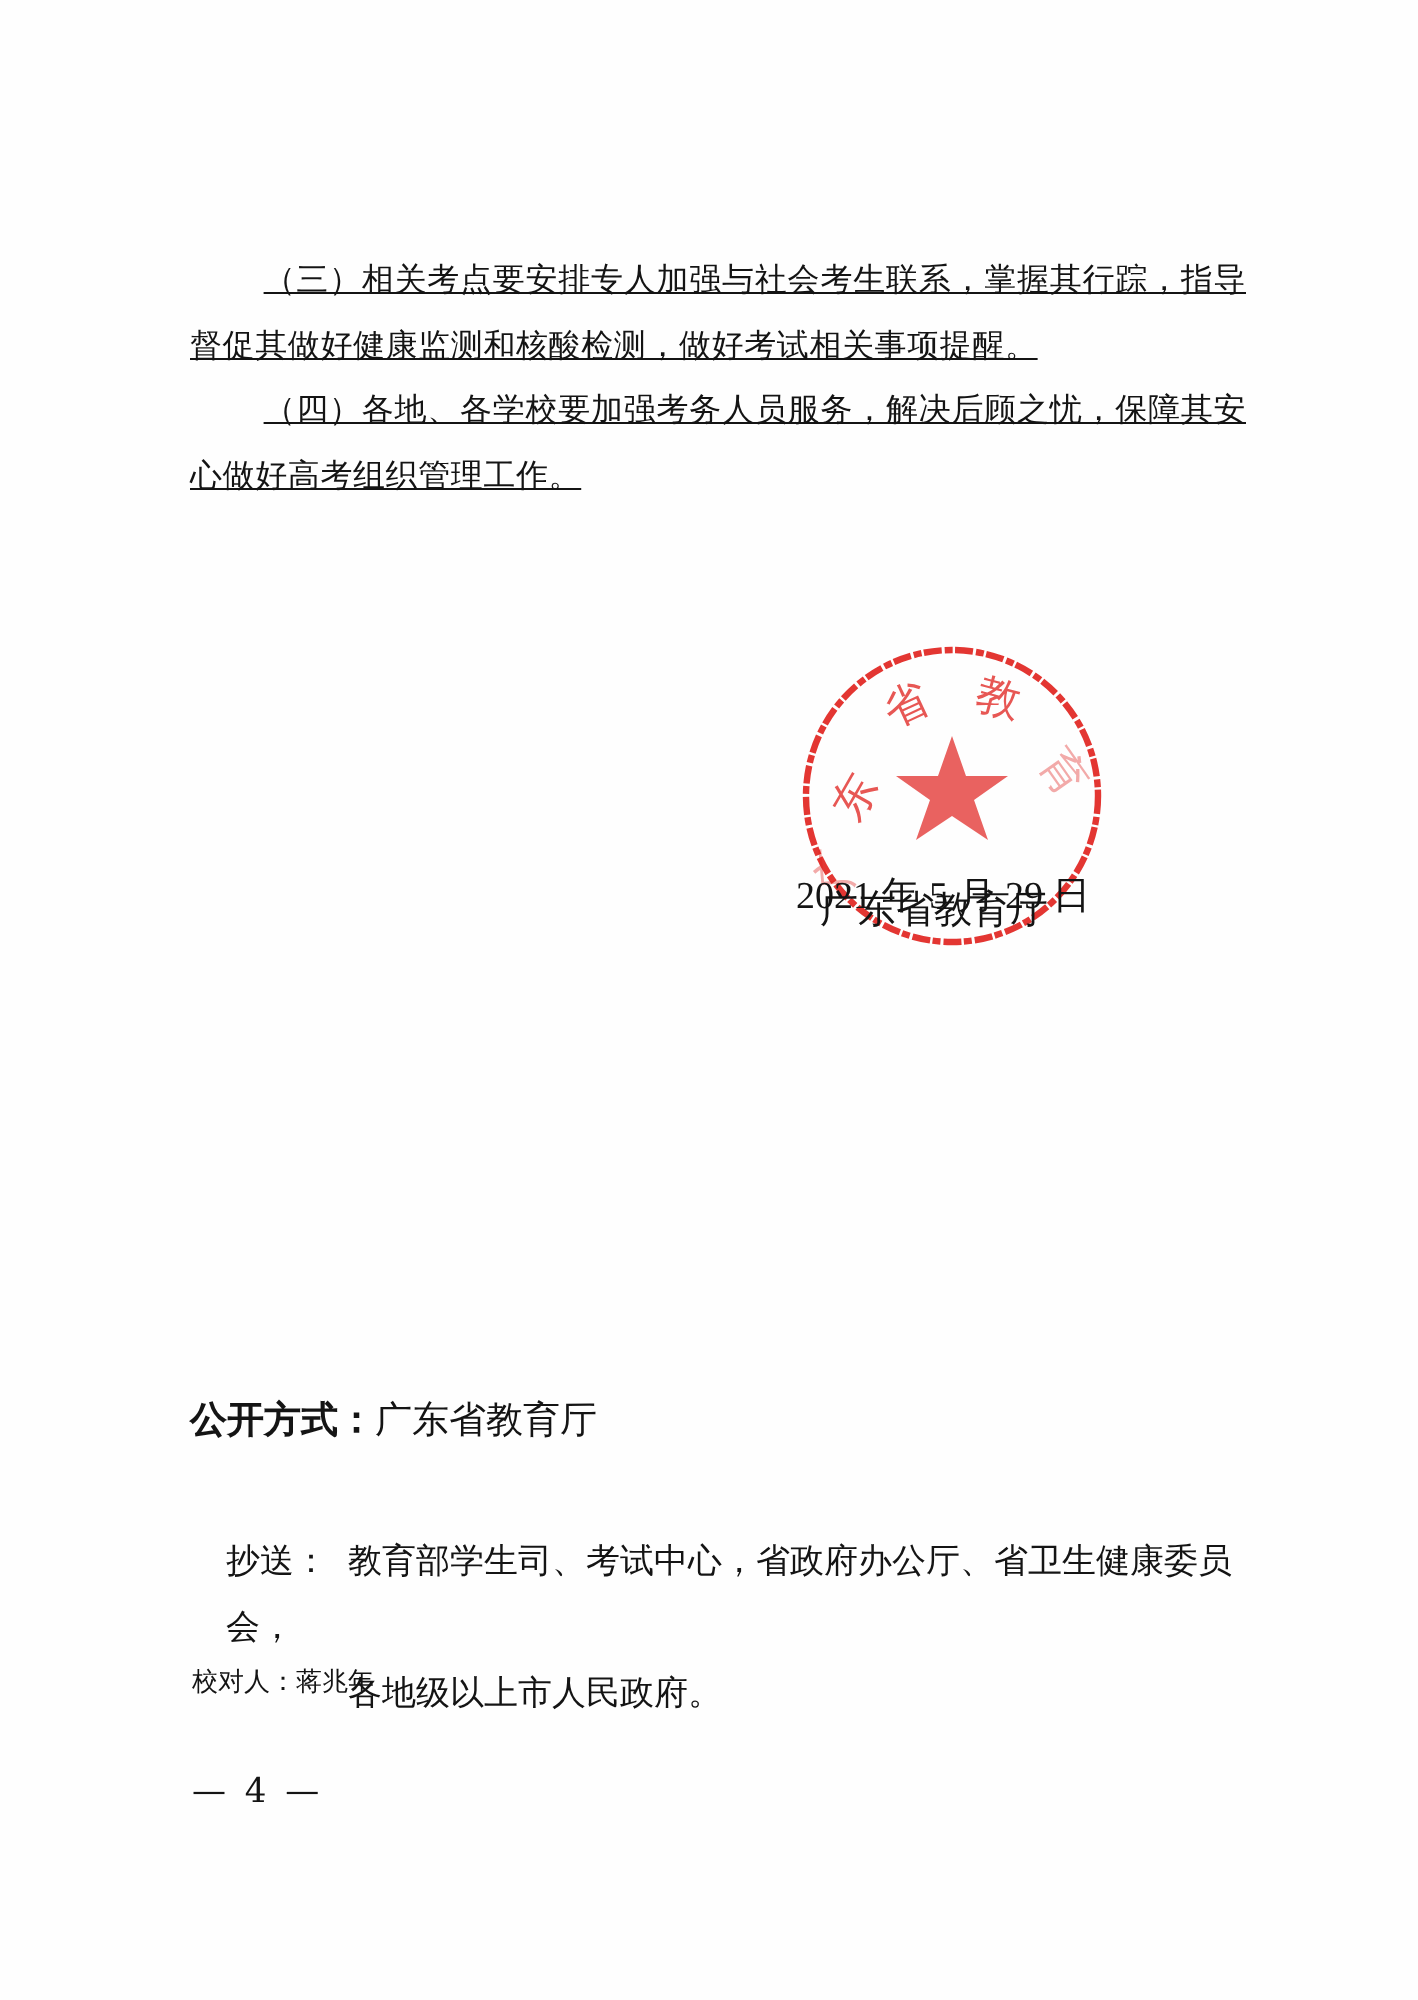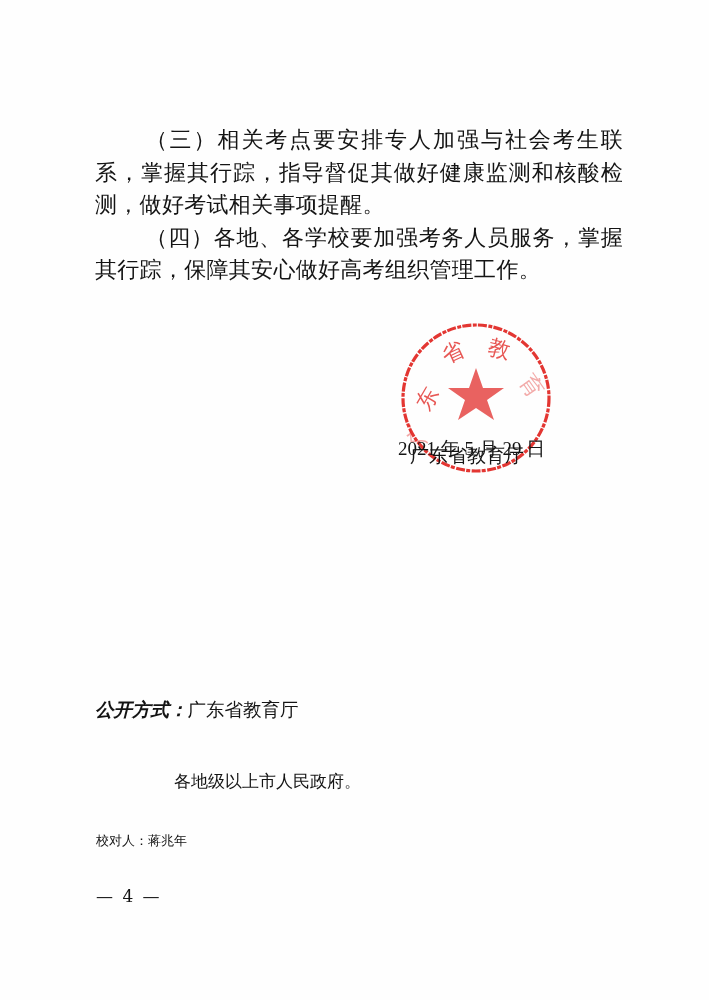--- a/index.html
+++ b/index.html
@@ -4,54 +4,54 @@
 <style>
   html, body { margin: 0; padding: 0; background: #ffffff; }
   body {
     width: 709px; height: 1000px; position: relative; overflow: hidden;
     font-family: "DejaVu Serif", "Liberation Serif", serif;
     color: #141414;
   }
   .page { position: absolute; left: 0; top: 0; width: 709px; height: 1000px; background: #fefefe; }
   .body-text {
     position: absolute; left: 95px; width: 528px;
-    font-size: 22px; line-height: 32.6px; letter-spacing: 0.3px;
+    font-size: 16px; line-height: 32.6px; letter-spacing: 0.3px; text-decoration: underline;
   }
   .para { margin: 0; text-align: justify; }
   .indent { text-indent: 2.3em; }
   .seal {
     position: absolute; left: 398px; top: 320px; width: 156px; height: 156px;
   }
   .signature {
     position: absolute; left: 398px; top: 395px; width: 160px;
     font-size: 19px; line-height: 35px; text-align: right;
   }
   .sig-org { position: absolute; left: 12px; top: 0; white-space: nowrap; margin-top: 43px; }
   .sig-date { position: absolute; left: 0; top: 36px; white-space: nowrap; font-family: Liberation Serif, serif; }
   .disclosure {
     position: absolute; left: 95px; top: 697px; font-size: 18.5px; white-space: nowrap;
   }
-  .disclosure .label { font-family: "DejaVu Sans", "Liberation Sans", sans-serif; font-weight: bold; font-style: italic; }
+  .disclosure .label { font-family: "DejaVu Sans", "Liberation Sans", sans-serif; font-weight: bold; }
   .cc {
     position: absolute; left: 113px; top: 765px; width: 520px;
     font-size: 17px; line-height: 33px;
   }
   .cc-label { display: inline-block; width: 61px; }
   .cc-line2 { padding-left: 61px; }
   .proofreader { position: absolute; left: 96px; top: 832px; font-size: 13px; white-space: nowrap; }
   .page-number { position: absolute; left: 96px; top: 886px; font-size: 17px; white-space: nowrap; letter-spacing: 2px; }
 </style>
 </head>
 <body>
 
 <div class="page">
 
   <div class="body-text" style="top:124px;">
     <p class="para indent">（三）相关考点要安排专人加强与社会考生联系，掌握其行踪，指导督促其做好健康监测和核酸检测，做好考试相关事项提醒。</p>
-    <p class="para indent">（四）各地、各学校要加强考务人员服务，掌握其行踪，保障其安心做好高考组织管理工作。</p>
+    <p class="para indent">（四）各地、各学校要加强考务人员服务，解决后顾之忧，保障其安心做好高考组织管理工作。</p>
   </div>
 
   <svg class="seal" viewBox="0 0 156 156">
     <circle cx="78" cy="78" r="73" fill="none" stroke="#e0201c" stroke-width="3.2" stroke-dasharray="9 1.5 4 1.2" opacity="0.9"></circle>
     <g fill="#e0201c" opacity="0.75" font-family="DejaVu Sans, sans-serif" font-size="22">
       <text x="20" y="86" transform="rotate(-60 30 80)">东</text>
       <text x="45" y="40" transform="rotate(-25 55 35)">省</text>
       <text x="90" y="36" transform="rotate(15 100 30)">教</text>
       <text x="122" y="70" transform="rotate(55 130 65)" opacity="0.5">育</text>
       <text x="12" y="120" transform="rotate(-95 22 115)" opacity="0.5">广</text>
@@ -62,20 +62,21 @@
   <div class="signature">
     <div class="sig-org">广东省教育厅</div>
     <div class="sig-date">2021 年 5 月 29 日</div>
   </div>
 
   <div class="disclosure">
     <span class="label">公开方式：</span><span>广东省教育厅</span>
   </div>
 
   <div class="cc">
+    <div><span class="cc-label">抄送：</span><span>教育部学生司、考试中心，省政府办公厅、省卫生健康委员会，</span></div>
     <div class="cc-line2">各地级以上市人民政府。</div>
   </div>
 
   <div class="proofreader">
     <span>校对人：</span><span>蒋兆年</span>
   </div>
 
   <div class="page-number">— 4 —</div>
 
 </div>

